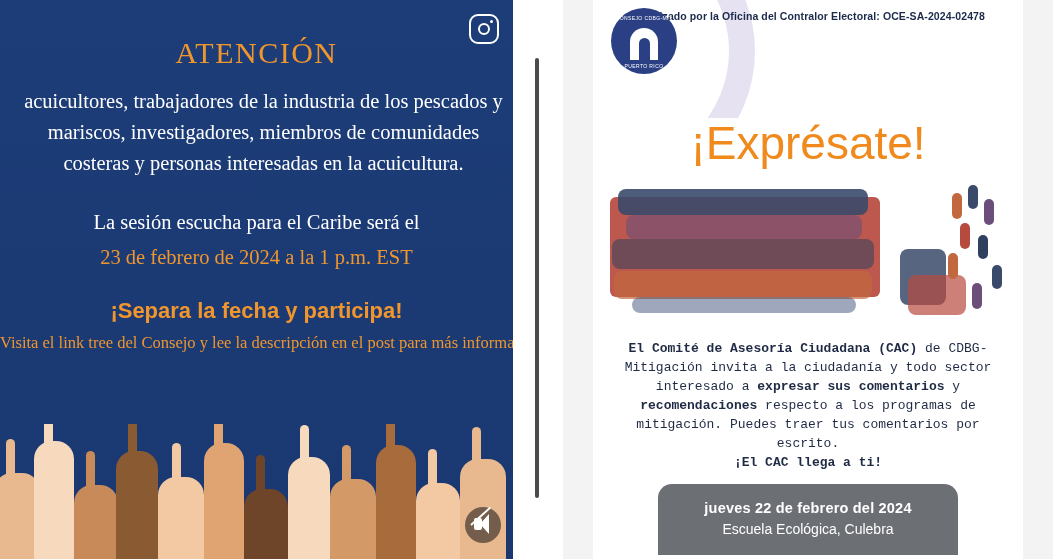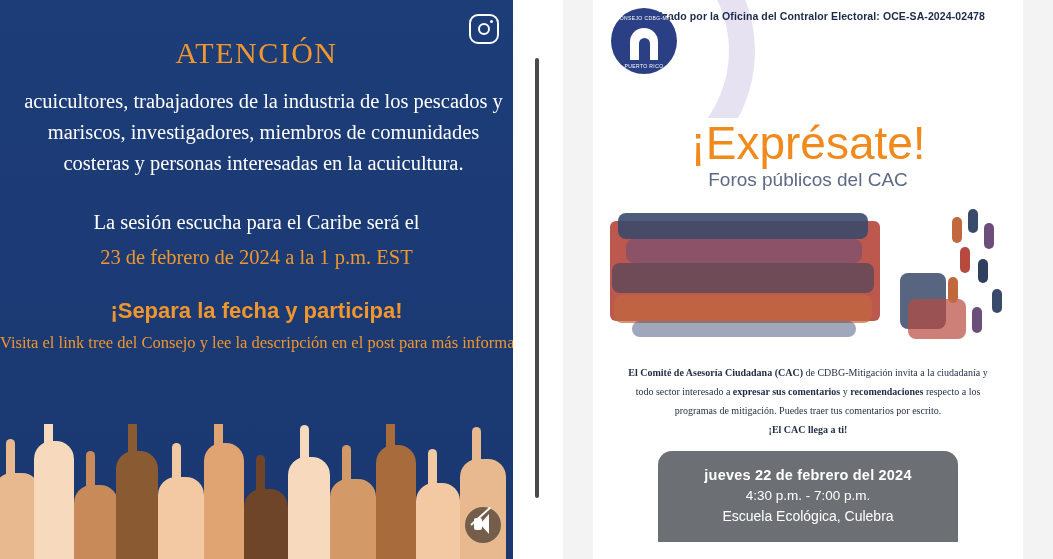--- a/index.html
+++ b/index.html
@@ -311,24 +311,24 @@
     height: 150px;
   }
   .crowd-dot {
     position: absolute;
     border-radius: 40% 40% 30% 30%;
   }
 
   .body-copy {
     margin: 10px 28px 0 28px;
     text-align: center;
-    font-size: 10px;
+    font-size: 13px;
     line-height: 19px;
     color: #1f2a44;
-    font-family: Liberation Serif, serif;
+    font-family: Liberation Mono, monospace;
   }
   .body-copy b { font-weight: bold; }
 
   .event-card {
     position: relative;
     margin: 12px auto 0 auto;
     width: 300px;
     border-radius: 14px 14px 0 0;
     background: #6c6f74;
     color: #ffffff;
@@ -423,21 +423,20 @@
         <div class="logo-badge">
           <div class="ring-text">CONSEJO CDBG-MIT</div>
           <div class="arch"></div>
           <div class="ring-text-b">PUERTO RICO</div>
         </div>
       </div>
 
       <div class="expresate">
         <span class="word">¡Exprésate!</span>
       </div>
-      <div class="foros">Foros públicos del CAC</div>
 
       <div class="crowd">
 
         <div class="crowd-dot" style="left:2px;   top:18px;  width:270px; height:100px; background:#b74a3f; border-radius:6px; opacity:0.92;"></div>
         <div class="crowd-dot" style="left:10px;  top:10px;  width:250px; height:26px;  background:#3a4a6b; border-radius:8px; opacity:0.9;"></div>
         <div class="crowd-dot" style="left:4px;   top:60px;  width:262px; height:30px;  background:#2f3f5e; border-radius:8px; opacity:0.55;"></div>
         <div class="crowd-dot" style="left:6px;   top:92px;  width:258px; height:28px;  background:#c2683f; border-radius:8px; opacity:0.7;"></div>
         <div class="crowd-dot" style="left:18px;  top:36px;  width:236px; height:24px;  background:#6b4f7a; border-radius:8px; opacity:0.6;"></div>
         <div class="crowd-dot" style="left:24px;  top:118px; width:224px; height:16px;  background:#40507a; border-radius:8px; opacity:0.5;"></div>
 
@@ -453,20 +452,19 @@
         <div class="crowd-dot" style="left:364px; top:104px; width:10px; height:26px; background:#6b4f7a; border-radius:5px;"></div>
       </div>
 
       <div class="body-copy">
         <b>El Comité de Asesoría Ciudadana (CAC)</b><span> de CDBG-Mitigación invita a la ciudadanía y todo sector interesado a </span><b>expresar sus comentarios</b><span> y </span><b>recomendaciones</b><span> respecto a los programas de mitigación. Puedes traer tus comentarios por escrito.</span><br>
         <b>¡El CAC llega a ti!</b>
       </div>
 
       <div class="event-card">
         <div class="event-date">jueves 22 de febrero del 2024</div>
-        <div class="event-time">4:30 p.m. - 7:00 p.m.</div>
         <div class="event-place">Escuela Ecológica, Culebra</div>
       </div>
 
     </div>
   </div>
 
 </div>
 
 </body></html>

